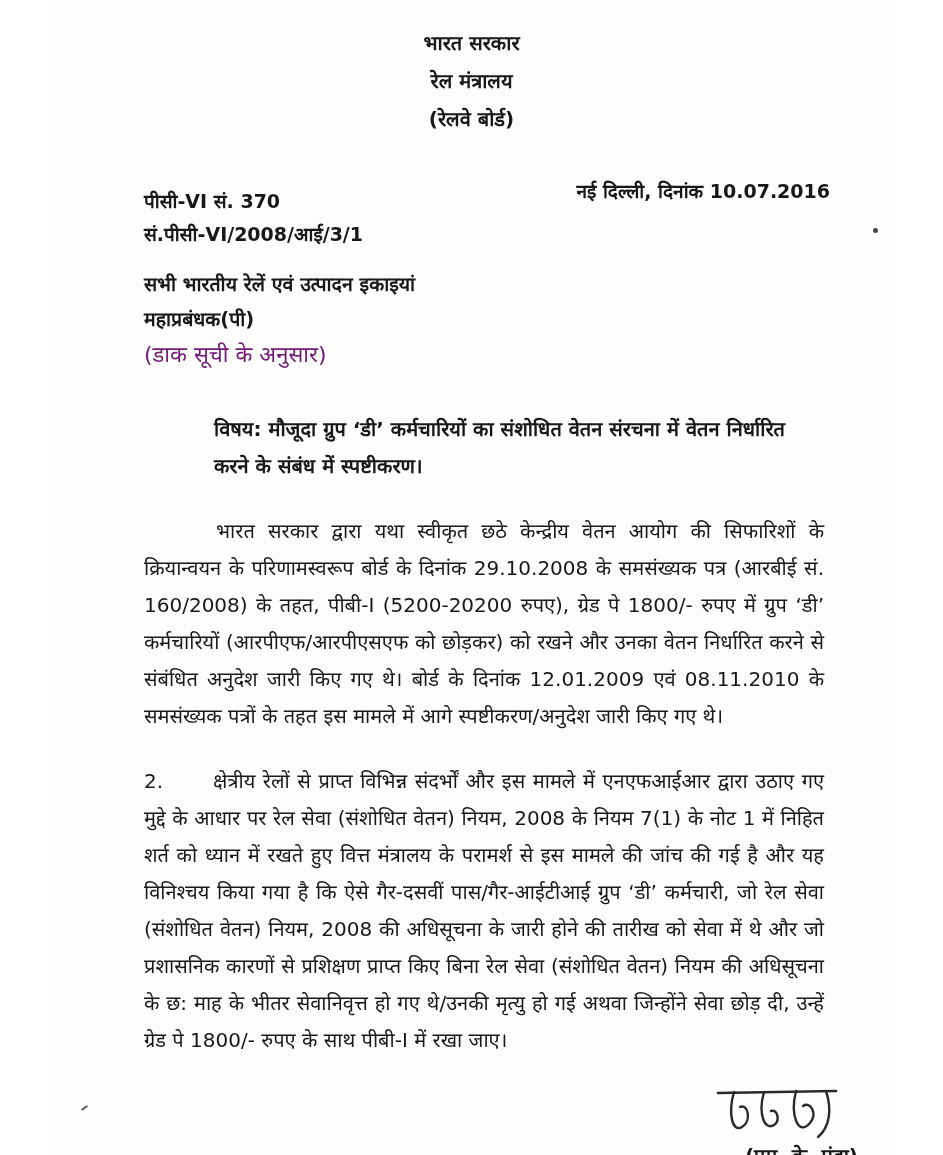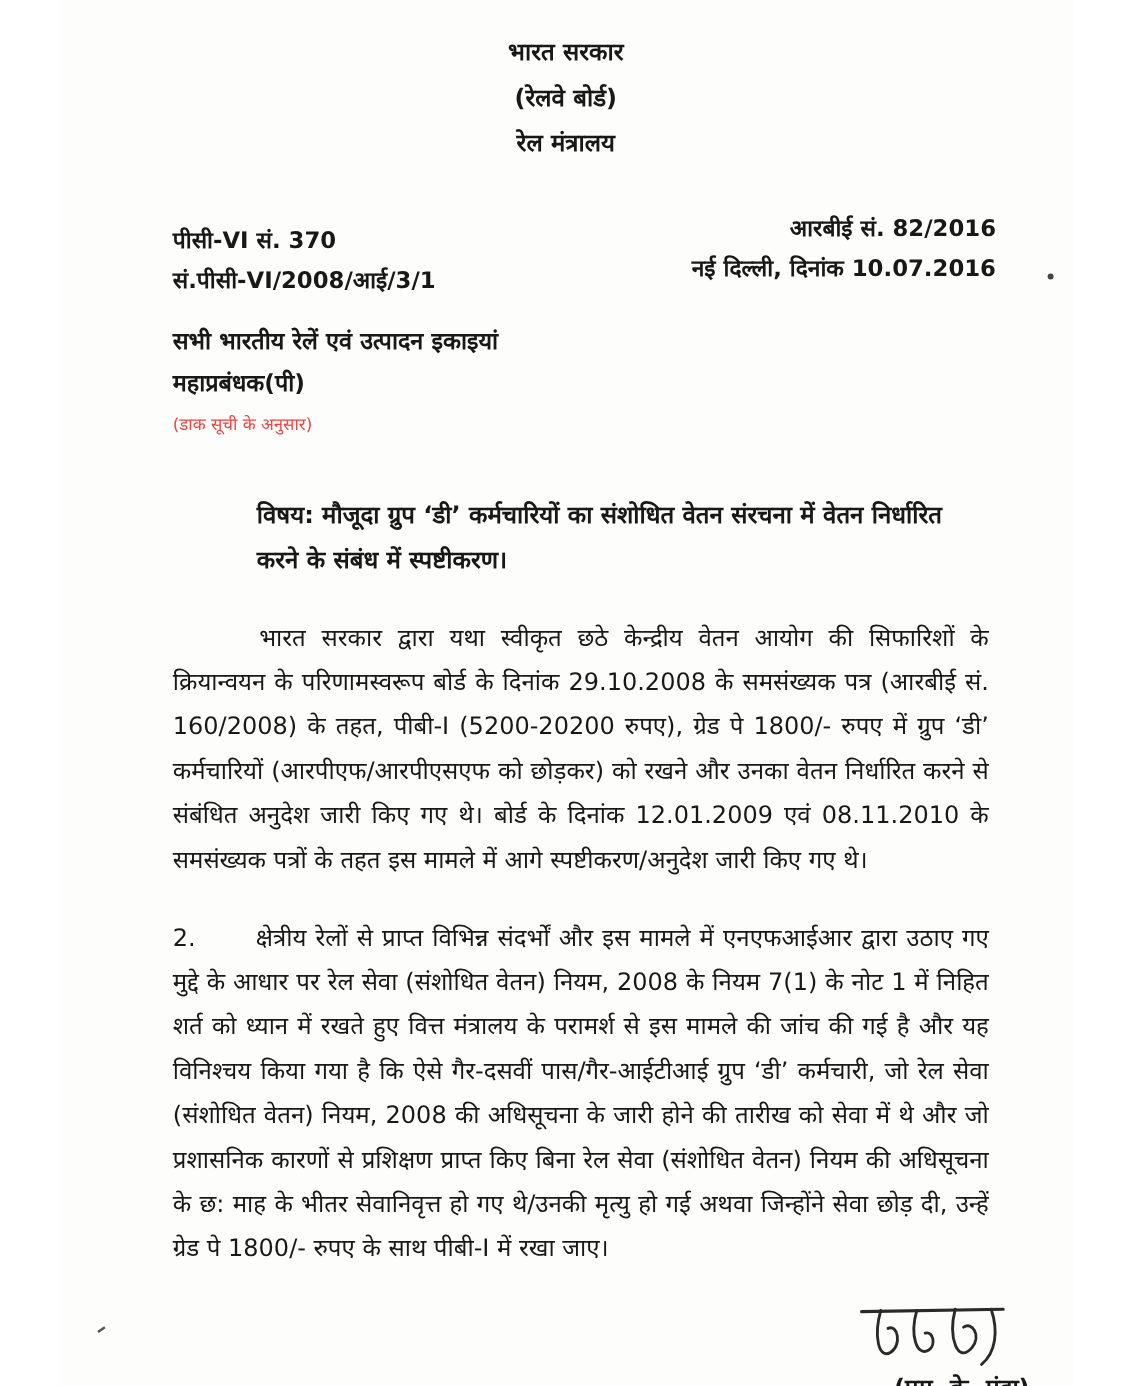--- a/index.html
+++ b/index.html
@@ -34,22 +34,22 @@
   .refs-left { padding-top: 10px; }
   .refs-right { text-align: right; }
   .addressee {
     padding: 16px 0 0 95px;
     font-size: 19.5px;
     line-height: 35px;
     font-weight: bold;
   }
   .addressee .light {
     font-weight: normal;
-    font-size: 14px;
-    color: #ef4444;
+    font-size: 22px;
+    color: #701a75;
   }
   .subject {
     margin: 39px 70px 0 165px;
     font-weight: bold;
     font-size: 20px;
     line-height: 37px;
   }
   .para {
     margin: 28px 70px 0 95px;
     font-size: 20px;
@@ -90,31 +90,30 @@
     transform: rotate(-35deg);
   }
 </style>
 </head>
 <body>
 
 <div class="page">
 
   <div class="letterhead">
     <div>भारत सरकार</div>
+    <div>रेल मंत्रालय</div>
     <div>(रेलवे बोर्ड)</div>
-    <div>रेल मंत्रालय</div>
   </div>
 
   <div class="refs">
     <div class="refs-left">
       <div>पीसी-VI सं.  370</div>
       <div>सं.पीसी-VI/2008/आई/3/1</div>
     </div>
     <div class="refs-right">
-      <div>आरबीई सं. 82/2016</div>
       <div>नई दिल्ली, दिनांक 10.07.2016</div>
     </div>
   </div>
 
   <div class="addressee">
     <div>सभी भारतीय रेलें एवं उत्पादन इकाइयां</div>
     <div>महाप्रबंधक(पी)</div>
     <div class="light">(डाक सूची के अनुसार)</div>
   </div>
 

